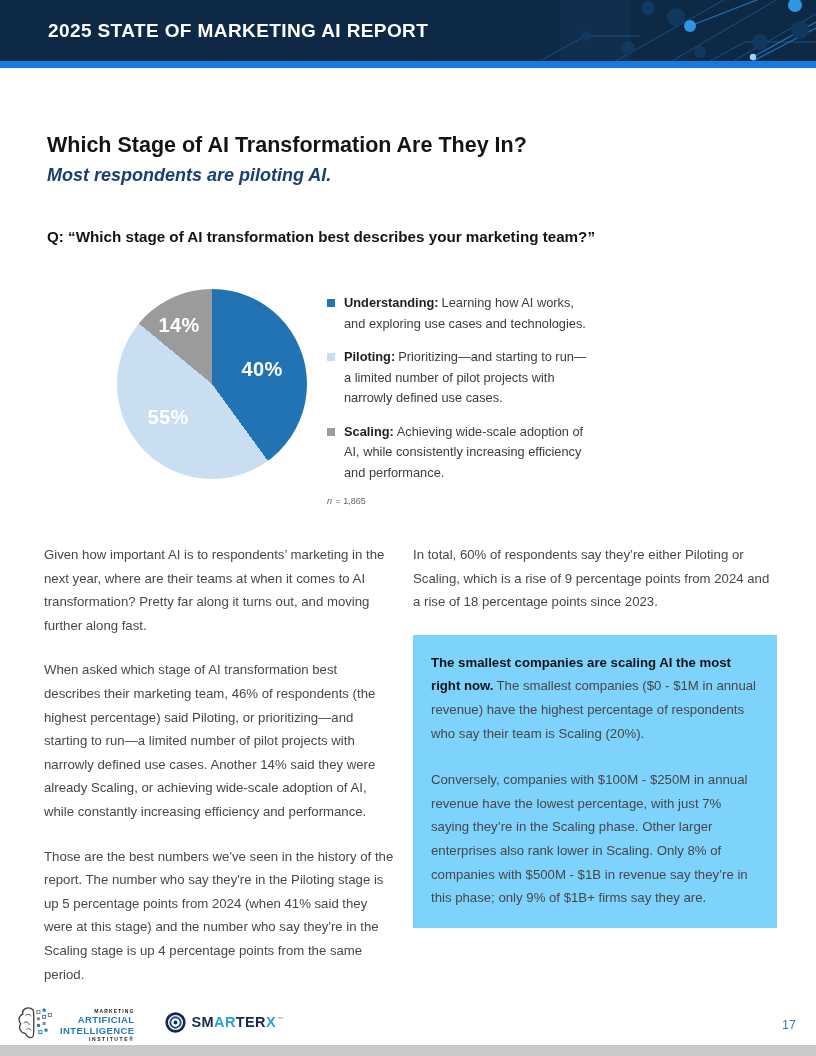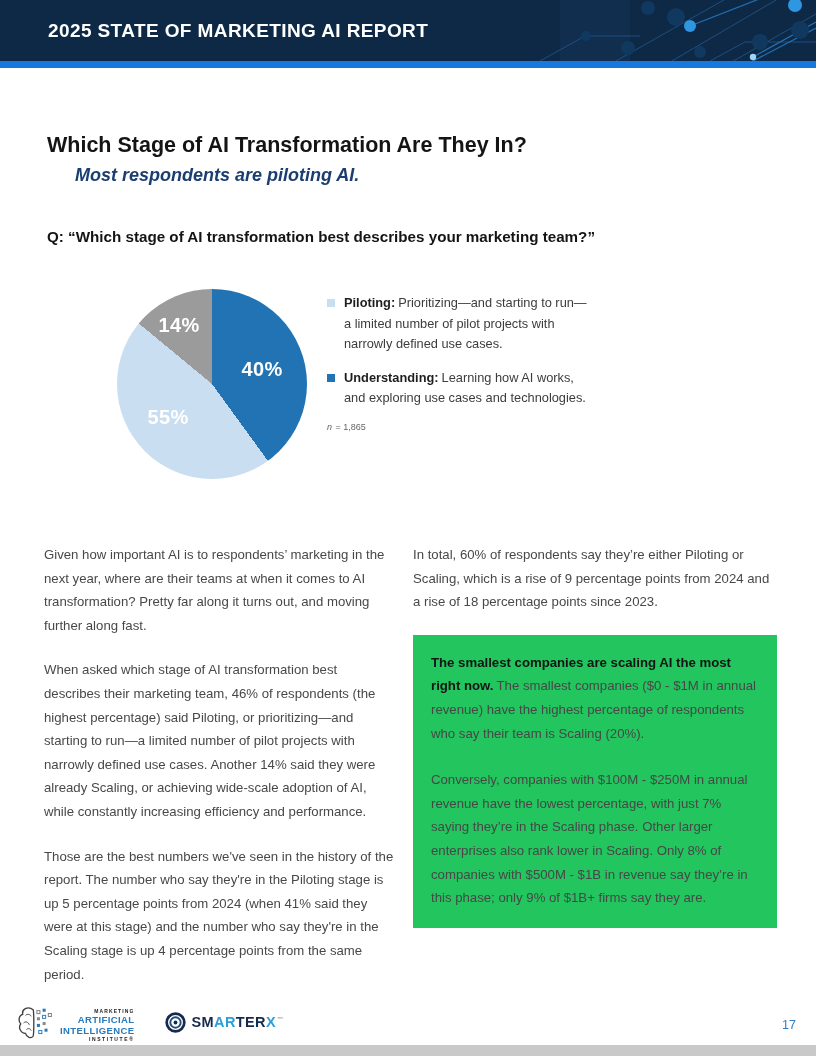--- a/index.html
+++ b/index.html
@@ -14,21 +14,21 @@
   .hdr { position:absolute; top:0; left:0; width:816px; height:45px; background:#0d2946; }
   .hdr svg { position:absolute; top:0; left:0; }
   .hdr-title {
     position:absolute; left:48px; top:0; height:61px; display:flex; align-items:center;
     color:#ffffff; font-size:19px; font-weight:bold; letter-spacing:.4px; z-index:2;
   }
   .accent-bar { position:absolute; top:61px; left:0; width:816px; height:7px; background:#1778dd; }
 
   
   .h1 { position:absolute; left:47px; top:133px; font-size:21.5px; font-weight:bold; color:#141414; }
-  .sub { position:absolute; left:47px; top:165px; font-size:18px; font-weight:600; font-style:italic; color:#1b3e70;margin-left:28px; }
+  .sub { position:absolute; left:47px; top:165px; font-size:18px; font-weight:600; font-style:italic; color:#1b3e70; }
   .q   { position:absolute; left:47px; top:228px; font-size:15.2px; font-weight:bold; color:#141414; }
 
   
   .pie {
     position:absolute; left:117px; top:289px; width:190px; height:190px;
     border-radius:50%;
   }
   .pie-label {
     position:absolute; transform:translate(-50%,-50%);
     color:#ffffff; font-size:20px; font-weight:bold; letter-spacing:.3px;
@@ -45,21 +45,21 @@
   .n-note { margin-top:7px; font-size:9px; color:#666666; }
   .n-note i { margin-right:1px; }
 
   
   .col { position:absolute; top:543px; font-size:13.2px; line-height:23.6px; color:#484848; }
   .col-left  { left:44px;  width:352px; }
   .col-right { left:413px; width:364px; }
   .col p { margin-bottom:21px; }
 
   .callout {
-    background:#22c55e; margin-top:12px; padding:16px 18px 18px 18px;
+    background:#7dd3fc; margin-top:12px; padding:16px 18px 18px 18px;
     color:#474747;
   }
   .callout p { margin:0; }
   .callout .gap { margin-top:23px; }
   .callout b { color:#141414; margin-right:3px; }
 
   
   .footer { position:absolute; left:16px; top:1000px; height:44px; display:flex; align-items:center; }
   .maii { display:flex; align-items:flex-end; }
   .maii-text { margin-left:6px; text-align:right; line-height:1; }
@@ -119,26 +119,30 @@
   <div class="q">Q: “Which stage of AI transformation best describes your marketing team?”</div>
 
   <div class="pie" style="background: conic-gradient(rgb(33, 115, 180) 0%, rgb(33, 115, 180) 40%, rgb(201, 222, 240) 40%, rgb(201, 222, 240) 86%, rgb(155, 155, 155) 86%, rgb(155, 155, 155) 100%);">
     <span class="pie-label pl-a">40%</span>
     <span class="pie-label pl-b">55%</span>
     <span class="pie-label pl-c">14%</span>
   </div>
 
   <div class="legend">
     <div class="legend-item">
+      <span class="sw" style="background: rgb(33, 115, 180);"></span>
+      <span class="ltext"><b>Understanding:</b><span>Learning how AI works, and exploring use cases and technologies.</span></span>
+    </div>
+    <div class="legend-item">
       <span class="sw" style="background: rgb(201, 222, 240);"></span>
       <span class="ltext"><b>Piloting:</b><span>Prioritizing—and starting to run—a limited number of pilot projects with narrowly defined use cases.</span></span>
     </div>
     <div class="legend-item">
-      <span class="sw" style="background: rgb(33, 115, 180);"></span>
-      <span class="ltext"><b>Understanding:</b><span>Learning how AI works, and exploring use cases and technologies.</span></span>
+      <span class="sw" style="background: rgb(155, 155, 155);"></span>
+      <span class="ltext"><b>Scaling:</b><span>Achieving wide-scale adoption of AI, while consistently increasing efficiency and performance.</span></span>
     </div>
     <div class="n-note"><i>n</i><span> = 1,865</span></div>
   </div>
 
   <div class="col col-left">
     <p>Given how important AI is to respondents’ marketing in the next year, where are their teams at when it comes to AI transformation? Pretty far along it turns out, and moving further along fast.</p>
     <p>When asked which stage of AI transformation best describes their marketing team, 46% of respondents (the highest percentage) said Piloting, or prioritizing—and starting to run—a limited number of pilot projects with narrowly defined use cases. Another 14% said they were already Scaling, or achieving wide-scale adoption of AI, while constantly increasing efficiency and performance.</p>
     <p>Those are the best numbers we've seen in the history of the report. The number who say they're in the Piloting stage is up 5 percentage points from 2024 (when 41% said they were at this stage) and the number who say they're in the Scaling stage is up 4 percentage points from the same period.</p>
   </div>
 

